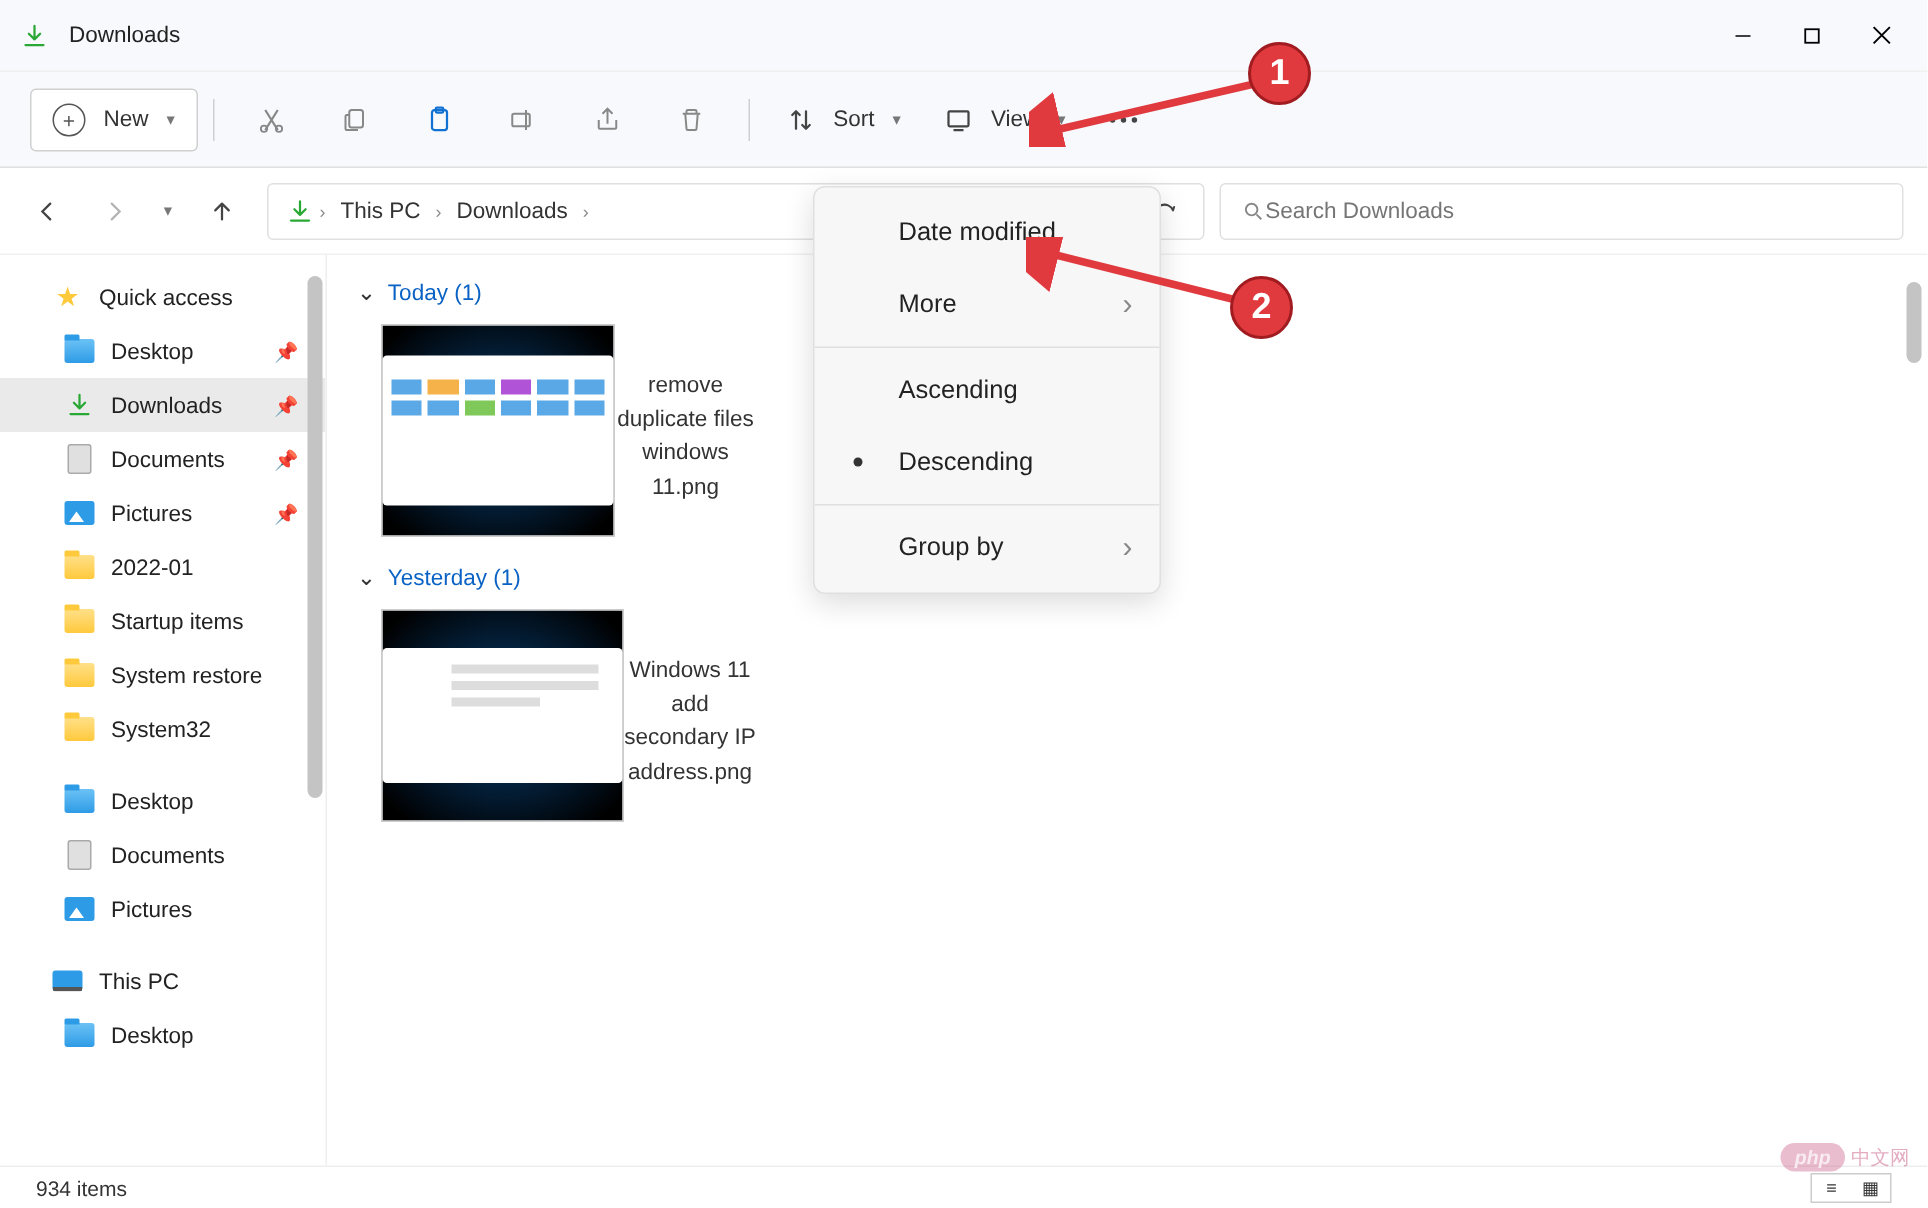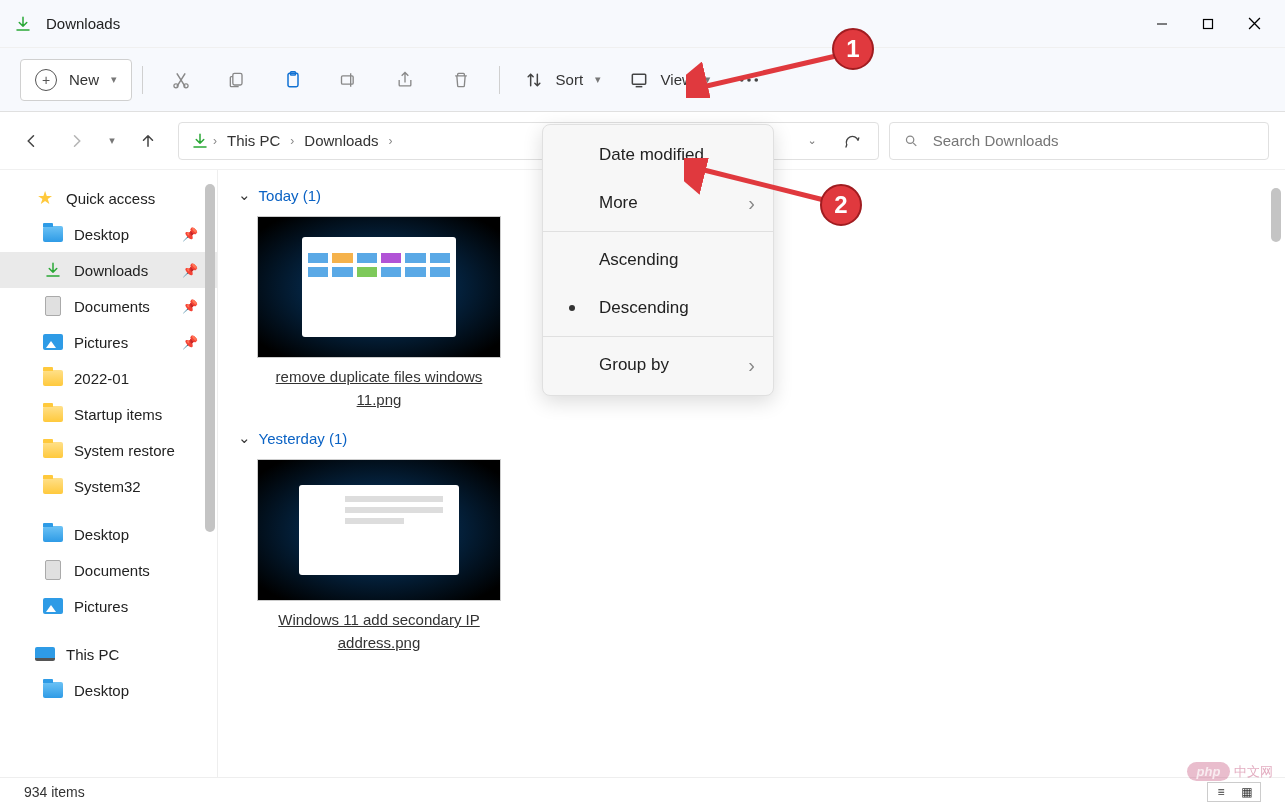--- a/index.html
+++ b/index.html
@@ -123,28 +123,27 @@
     .address-tail {
       display: flex; align-items: center;
       margin-left: auto;
     }
     .addr-action {
       width: 40px; height: 36px;
       display: flex; align-items: center; justify-content: center;
       color: #555;
     }
     .search-box {
-      width: 380px;
+      width: 456px;
       height: 38px;
       border: 1px solid #e0e0e0;
       border-radius: 4px;
       display: flex;
       align-items: center;
       padding: 0 14px;
-      gap: 14px;
       color: #888;
       margin-right: 4px;
     }
     .search-box input {
       border: none; outline: none;
       font-size: 15px;
       color: #888;
       width: 100%;
     }
     
@@ -266,24 +265,23 @@
     }
     .group-header {
       display: flex; align-items: center; gap: 8px;
       color: #0a62c4;
       margin-bottom: 12px;
       font-size: 15px;
     }
     .group-header .chev { color: #333; }
     .file-card {
       width: 250px;
-      display: flex; flex-direction: column; align-items: center;
+      display: flex; flex-direction: row; align-items: center;
       margin-bottom: 18px;
       margin-left: 16px;
-      text-decoration: underline;
     }
     .thumb {
       width: 244px; height: 142px;
       background: radial-gradient(ellipse at 50% 50%, #0a8fd6 0%, #04223e 45%, #000 90%);
       border: 1px solid #ccc;
       position: relative;
       display: flex; align-items: center; justify-content: center;
     }
     .thumb .window {
       width: 154px; height: 100px;

